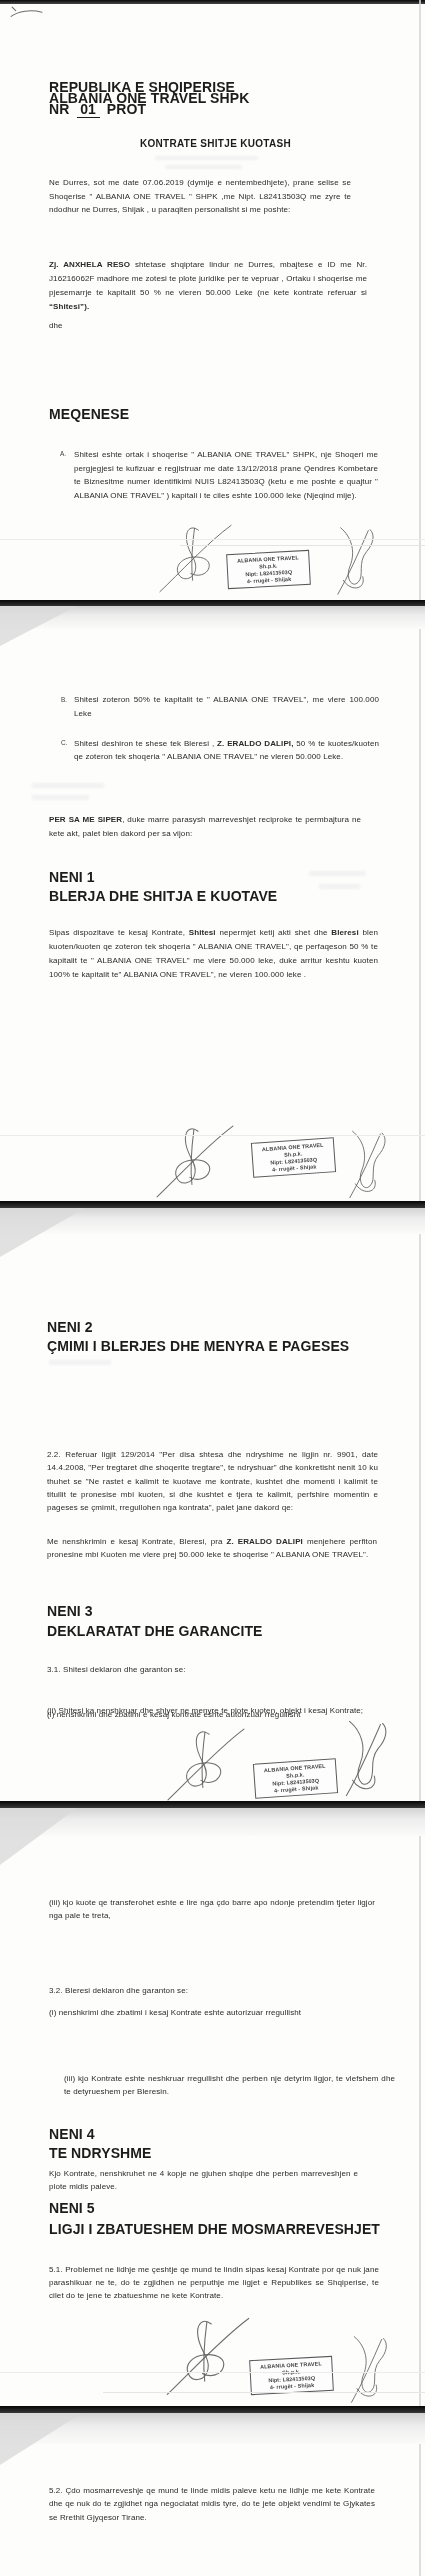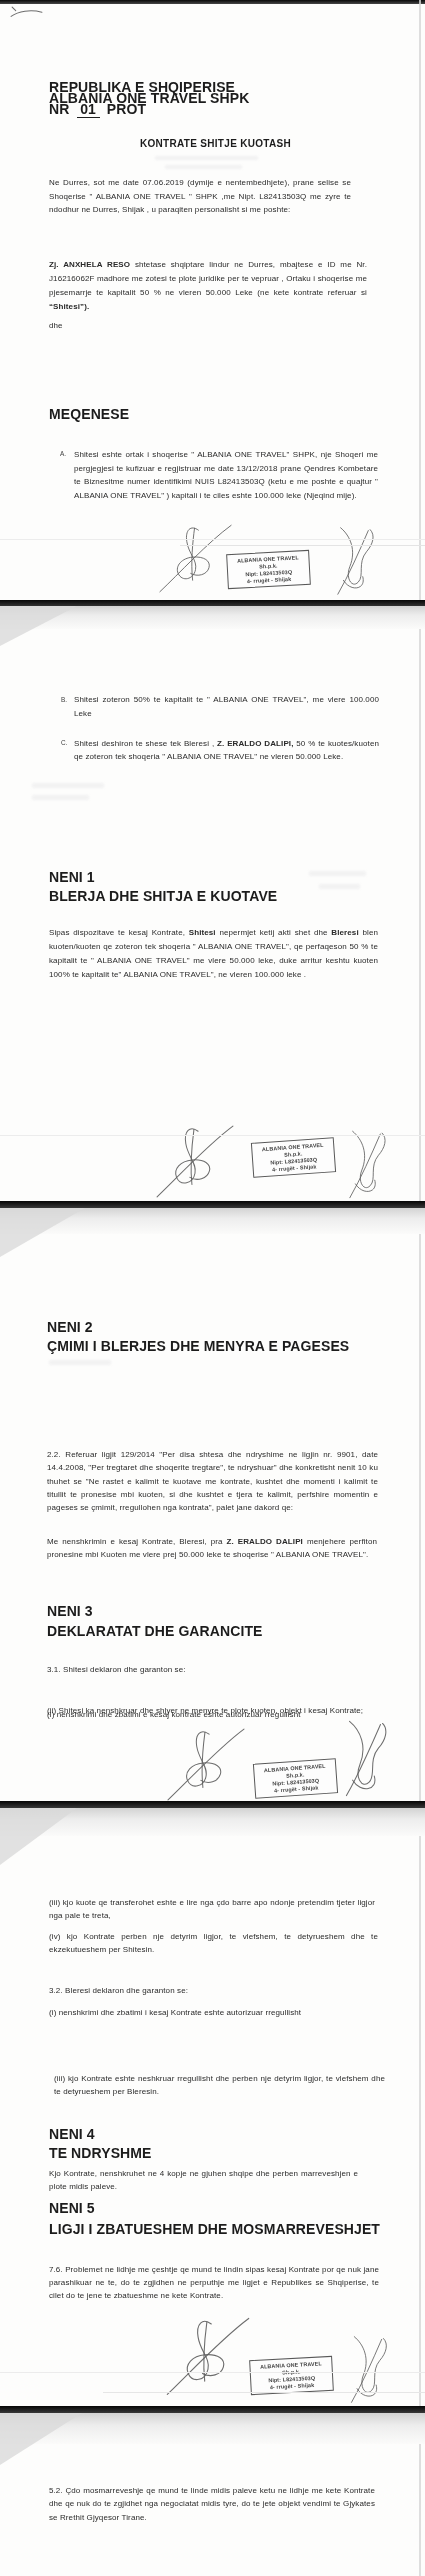--- a/index.html
+++ b/index.html
@@ -85,20 +85,23 @@
   <div class="t" style="left:74px;top:693px;width:305px;line-height:14px;">Shitesi zoteron 50% te kapitalit te " ALBANIA ONE TRAVEL", me vlere 100.000 Leke</div>
 
   <div class="lbl" style="left:61px;top:739px;">C.</div>
   <div class="t" style="left:74px;top:737px;width:305px;line-height:13.4px;">
     <span>Shitesi deshiron te shese tek Bleresi , </span><span class="b">Z. ERALDO DALIPI,</span><span> 50 % te kuotes/kuoten qe zoteron tek shoqeria " ALBANIA ONE TRAVEL" ne vleren 50.000 Leke.</span>
   </div>
 
   <div class="ghost" style="left:32px;top:783px;width:72px;height:4.6px;"></div>
   <div class="ghost" style="left:32px;top:795px;width:57px;height:4.6px;"></div>
 
+  <div class="t" style="left:49px;top:813px;width:312px;line-height:14px;">
+    <span class="b">PER SA ME SIPER</span><span>, duke marre parasysh marreveshjet reciproke te permbajtura ne kete akt, palet  bien dakord per sa vijon:</span>
+  </div>
 
   <div class="h" style="left:49px;top:869px;">NENI 1</div>
   <div class="h" style="left:49px;top:888px;">BLERJA DHE SHITJA E KUOTAVE</div>
 
   <div class="ghost" style="left:309px;top:871px;width:57px;height:4.6px;"></div>
   <div class="ghost" style="left:319px;top:884px;width:41px;height:4.6px;"></div>
 
   <div class="t" style="left:49px;top:926px;width:329px;line-height:14px;">
     <span>Sipas dispozitave te kesaj Kontrate, </span><span class="b">Shitesi</span><span> nepermjet ketij akti shet dhe </span><span class="b">Bleresi</span><span> blen kuoten/kuoten  qe zoteron tek shoqeria " ALBANIA ONE TRAVEL", qe perfaqeson 50 % te kapitalit te " ALBANIA ONE TRAVEL" me vlere 50.000 leke, duke  arritur keshtu kuoten 100% te kapitalit te" ALBANIA ONE TRAVEL", ne vleren 100.000 leke .</span>
   </div>
@@ -157,32 +160,31 @@
     <path d="M36,8 C58,26 70,58 56,92 C46,116 60,140 74,126 C88,112 72,84 92,60 C106,44 112,24 100,12"></path>
     <path d="M96,14 C76,60 54,110 30,152"></path>
     <path d="M42,122 C58,148 92,142 84,114"></path>
   </svg>
 
   <div class="band" style="top:1801px;height:7.2px;"></div>
   <div class="strip" style="top:1808px;height:28px;"></div>
   <div class="fold" style="left:0;top:1808px;border-top-width:57px;border-right-width:77px;"></div>
 
   <div class="t" style="left:49px;top:1896px;width:326px;">(iii) kjo kuote qe transferohet eshte e lire nga çdo barre apo ndonje pretendim tjeter ligjor nga pale te treta,</div>
-  <div class="t" style="left:49px;top:1930px;width:329px;">(iv) kjo Kontrate perben nje detyrim ligjor, te vlefshem, te detyrueshem dhe te ekzekutueshem per Shitesin.</div>
   <div class="t nw" style="left:49px;top:1984px;">3.2. Bleresi deklaron dhe garanton se:</div>
   <div class="t nw" style="left:49px;top:2006px;">(i) nenshkrimi dhe zbatimi i kesaj Kontrate eshte autorizuar rregullisht</div>
-  <div class="t" style="left:54px;top:2072px;width:331px;">(iii) kjo Kontrate eshte neshkruar rregullisht dhe perben nje detyrim ligjor, te vlefshem dhe te detyrueshem per Bleresin.</div>
+  <div class="t" style="left:64px;top:2072px;width:331px;">(iii) kjo Kontrate eshte neshkruar rregullisht dhe perben nje detyrim ligjor, te vlefshem dhe te detyrueshem per Bleresin.</div>
 
   <div class="h" style="left:49px;top:2126px;">NENI 4</div>
   <div class="h" style="left:49px;top:2145px;">TE NDRYSHME</div>
   <div class="t" style="left:49px;top:2167px;width:309px;">Kjo Kontrate, nenshkruhet ne  4 kopje ne gjuhen shqipe dhe perben marreveshjen e plote midis paleve.</div>
 
   <div class="h" style="left:49px;top:2200px;">NENI 5</div>
   <div class="h" style="left:49px;top:2221px;">LIGJI I ZBATUESHEM DHE MOSMARREVESHJET</div>
-  <div class="t" style="left:49px;top:2263px;width:330px;line-height:13px;">7.6. Problemet ne lidhje me çeshtje qe mund te lindin sipas kesaj Kontrate por qe nuk jane parashikuar ne te, do te zgjidhen ne perputhje me ligjet e Republikes se Shqiperise, te cilet do te jene te zbatueshme ne kete Kontrate.</div>
+  <div class="t" style="left:49px;top:2263px;width:330px;line-height:13px;">5.1. Problemet ne lidhje me çeshtje qe mund te lindin sipas kesaj Kontrate por qe nuk jane parashikuar ne te, do te zgjidhen ne perputhje me ligjet e Republikes se Shqiperise, te cilet do te jene te zbatueshme ne kete Kontrate.</div>
 
   <svg class="sig" style="left:164px;top:2314px;" width="88" height="87" viewBox="0 0 160 150">
     <path d="M6,142 C45,105 105,40 154,4"></path>
     <path d="M86,14 C70,2 58,14 62,38 C66,64 84,76 80,96 C76,117 52,122 44,104 C37,88 52,72 74,70 C98,68 112,78 108,92 C104,107 84,112 70,104"></path>
     <path d="M78,10 C74,40 70,80 74,118"></path>
   </svg>
   <div class="stamp" style="left:250px;top:2358px;transform:rotate(-3deg);">
     <div>ALBANIA ONE TRAVEL Sh.p.k.</div>
     <div>Nipt: L82413503Q</div>
     <div>4- rrugët - Shijak</div>

